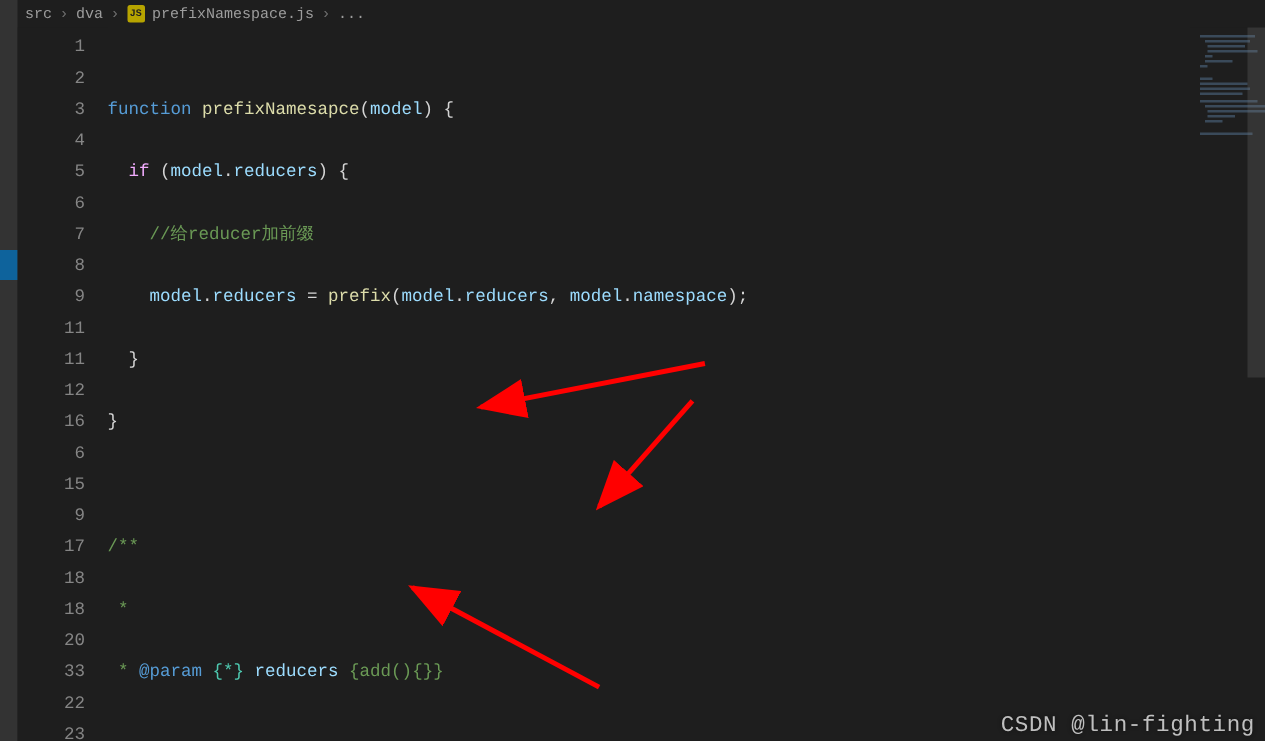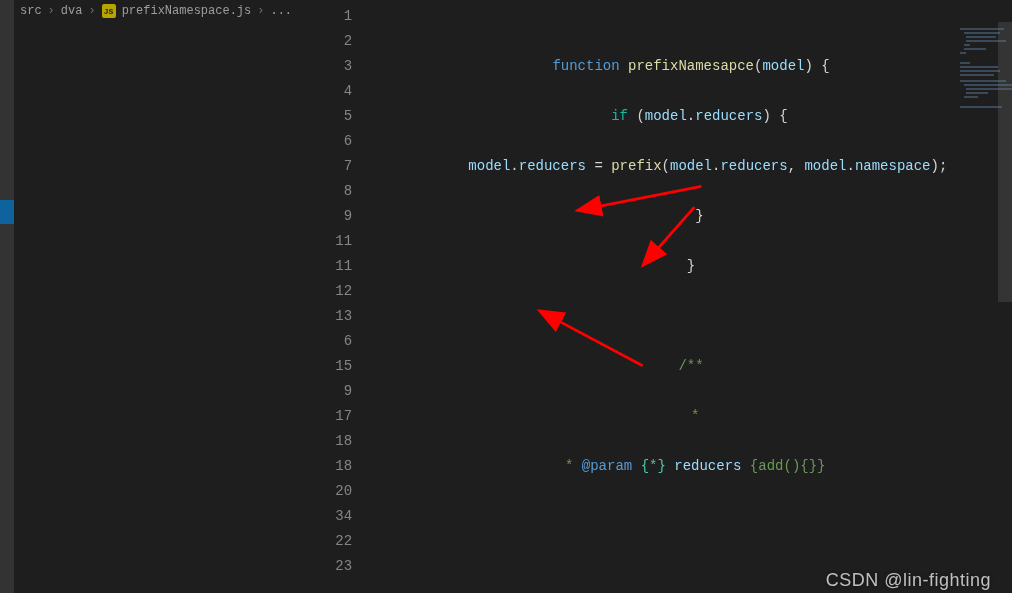--- a/index.html
+++ b/index.html
@@ -1,55 +1,55 @@
 <!DOCTYPE html>
 <html><head>
 <meta charset="utf-8">
 <style>
   * { margin: 0; padding: 0; box-sizing: border-box; }
   html, body { width: 1012px; height: 593px; overflow: hidden; background: #1e1e1e; font-family: Consolas, "Courier New", monospace; font-size: 14px; }
   .root { position: relative; display: flex; width: 100%; height: 100%; }
   .activity-bar { width: 14px; background: #333333; flex-shrink: 0; position: relative; }
   .activity-bar .pill { position: absolute; top: 200px; left: 0; width: 14px; height: 24px; background: #0e639c; }
-  .editor-group { flex: 1; display: flex; flex-direction: row; background: #1e1e1e; min-width: 0; }
+  .editor-group { flex: 1; display: flex; flex-direction: column; background: #1e1e1e; min-width: 0; }
 
   
   .breadcrumbs { height: 22px; display: flex; align-items: center; padding: 0 6px; color: #9d9d9d; font-size: 12px; gap: 6px; user-select: none; }
   .breadcrumbs .sep { color: #6e6e6e; }
   .file-icon { width: 14px; height: 14px; background: #b7a400; color: #1e1e1e; font-size: 8px; font-weight: bold; display: inline-flex; align-items: center; justify-content: center; border-radius: 2px; }
 
   
   .editor-scroll { flex: 1; display: flex; overflow: hidden; position: relative; }
   .gutter { width: 72px; background: #1e1e1e; color: #858585; font-size: 14px; text-align: right; padding: 4px 18px 4px 0; line-height: 25px; user-select: none; flex-shrink: 0; }
-  .code { flex: 1; padding: 4px 0 4px 0; line-height: 25px; white-space: pre; color: #d4d4d4; position: relative; text-align: center; }
+  .code { flex: 1; padding: 4px 0 4px 0; line-height: 25px; white-space: pre; color: #d4d4d4; position: relative; }
   .code .line { height: 25px; }
 
   
   .k  { color: #569cd6; }          
-  .kx { color: #14b8a6; }          
+  .kx { color: #f0abfc; }          
   .fn { color: #dcdcaa; }          
   .id { color: #9cdcfe; }          
   .pn { color: #d4d4d4; }          
   .cm { color: #6a9955; }          
   .op { color: #d4d4d4; }
   .tp { color: #4ec9b0; }          
 
   
   .minimap { position: absolute; top: 22px; right: 0; width: 60px; height: calc(100% - 22px); background: rgba(30,30,30,0.6); }
   .minimap .blob { position: absolute; height: 2px; background: #3a4a5a; }
 
   
   .vscroll { position: absolute; top: 22px; right: 0; width: 14px; height: calc(100% - 22px); }
   .vscroll .thumb { position: absolute; right: 0; width: 14px; background: rgba(121,121,121,0.25); }
 
   
   .arrows { position: absolute; inset: 0; pointer-events: none; }
 
   
-  .watermark { position: absolute; right: 21px; bottom: 2px; color: #dcdcdc; font-family: Liberation Sans, sans-serif; font-size: 18px; opacity: 0.85; letter-spacing: 0.5px; text-shadow: 0 0 4px rgba(0,0,0,0.6); }
+  .watermark { position: absolute; right: 8px; bottom: 2px; color: #dcdcdc; font-family: Liberation Mono, monospace; font-size: 18px; opacity: 0.85; letter-spacing: 0.5px; text-shadow: 0 0 4px rgba(0,0,0,0.6); }
 </style>
 </head>
 <body>
 
 <div class="root">
   <div class="activity-bar">
     <div class="pill"></div>
   </div>
 
   <div class="editor-group">
@@ -72,36 +72,37 @@
           <div>3</div>
           <div>4</div>
           <div>5</div>
           <div>6</div>
           <div>7</div>
           <div>8</div>
           <div>9</div>
           <div>11</div>
           <div>11</div>
           <div>12</div>
-          <div>13</div>
+          <div>16</div>
           <div>6</div>
           <div>15</div>
           <div>9</div>
           <div>17</div>
           <div>18</div>
           <div>18</div>
           <div>20</div>
-          <div>34</div>
+          <div>33</div>
           <div>22</div>
           <div>23</div>
         </div>
       <div class="code" id="code">
 
 <div class="line"><span class="k">function</span> <span class="fn">prefixNamesapce</span><span class="pn">(</span><span class="id">model</span><span class="pn">) {</span></div>
 <div class="line">  <span class="kx">if</span> <span class="pn">(</span><span class="id">model</span><span class="pn">.</span><span class="id">reducers</span><span class="pn">) {</span></div>
+<div class="line">    <span class="cm">//给reducer加前缀</span></div>
 <div class="line">    <span class="id">model</span><span class="pn">.</span><span class="id">reducers</span> <span class="op">=</span> <span class="fn">prefix</span><span class="pn">(</span><span class="id">model</span><span class="pn">.</span><span class="id">reducers</span><span class="pn">, </span><span class="id">model</span><span class="pn">.</span><span class="id">namespace</span><span class="pn">);</span></div>
 <div class="line">  <span class="pn">}</span></div>
 <div class="line"><span class="pn">}</span></div>
 <div class="line"></div>
 <div class="line"><span class="cm">/**</span></div>
 <div class="line"><span class="cm"> *</span></div>
 <div class="line"><span class="cm"> * </span><span class="k">@param</span><span class="cm"> </span><span class="tp">{*}</span><span class="cm"> </span><span class="id">reducers</span><span class="cm"> {add(){}}</span></div>
 
 
 

